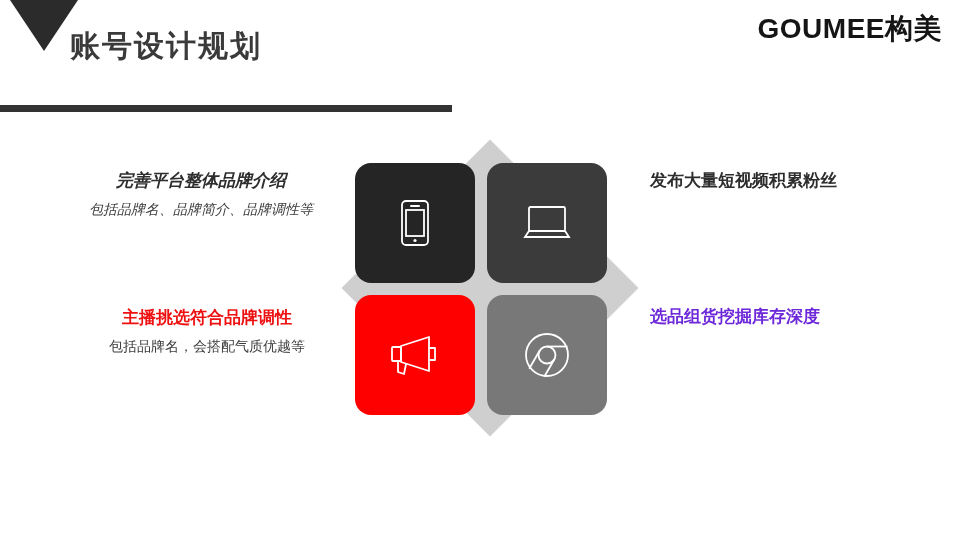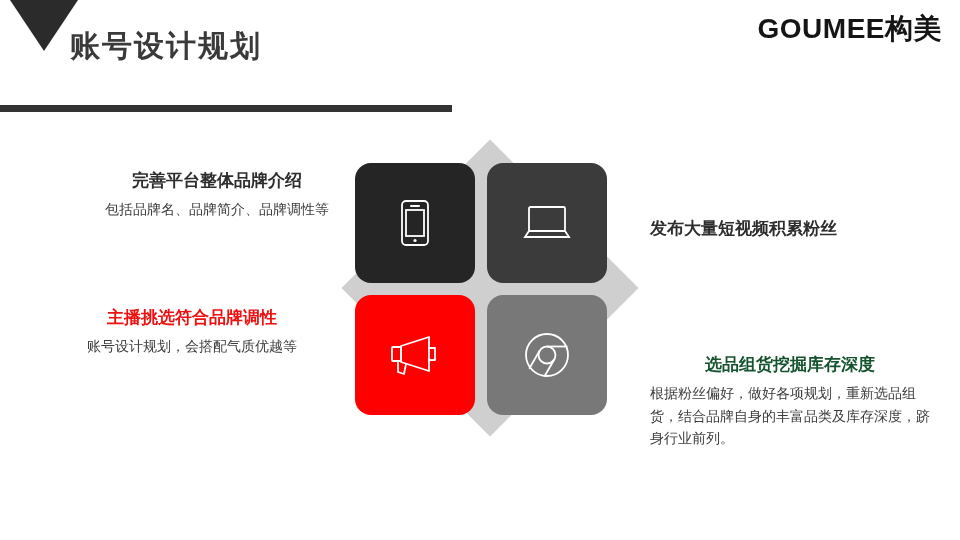--- a/index.html
+++ b/index.html
@@ -103,41 +103,40 @@
   
   .block {
     position: absolute;
     width: 290px;
   }
   .block.left {
     text-align: center;
   }
   .block.right {
     text-align: left;
-    margin-top: 48px;
   }
   .block-title {
     font-size: 17px;
     font-weight: bold;
     line-height: 1.3;
     margin: 0 0 6px 0;
     white-space: nowrap;
   }
   .block-body {
     font-size: 14px;
     line-height: 1.62;
     color: #3c3c3c;
     margin: 0;
   }
   .t-dark  { color: #2d2d2d; }
   .t-red   { color: #ee1111; }
-  .t-gold  { color: #14532d; text-align: center; }
-
-  .block-lt { left: 72px;  top: 170px; }
-  .block-lb { left: 47px;  top: 307px; }
+  .t-gold  { color: #6d28d9; }
+
+  .block-lt { left: 56px;  top: 170px; font-style: italic; }
+  .block-lb { left: 62px;  top: 307px; }
   .block-rt { left: 650px; top: 170px; width: 280px; }
   .block-rb { left: 650px; top: 306px; width: 280px; }
 </style>
 </head>
 <body>
 
 <div class="slide">
 
   <div class="header-triangle"></div>
   <div class="page-title">账号设计规划</div>
@@ -195,25 +194,24 @@
     </div>
   </div>
 
   <div class="block left block-lt">
     <p class="block-title t-dark">完善平台整体品牌介绍</p>
     <p class="block-body">包括品牌名、品牌简介、品牌调性等</p>
   </div>
 
   <div class="block left block-lb">
     <p class="block-title t-red">主播挑选符合品牌调性</p>
-    <p class="block-body">账号设计规划，会搭配气质优越等</p>
+    <p class="block-body">包括品牌名，会搭配气质优越等</p>
   </div>
 
   <div class="block right block-rt">
     <p class="block-title t-dark">发布大量短视频积累粉丝</p>
   </div>
 
   <div class="block right block-rb">
     <p class="block-title t-gold">选品组货挖掘库存深度</p>
-    <p class="block-body">根据粉丝偏好，做好各项规划，重新选品组货，结合品牌自身的丰富品类及库存深度，跻身行业前列。</p>
   </div>
 
 </div>
 
 </body></html>

